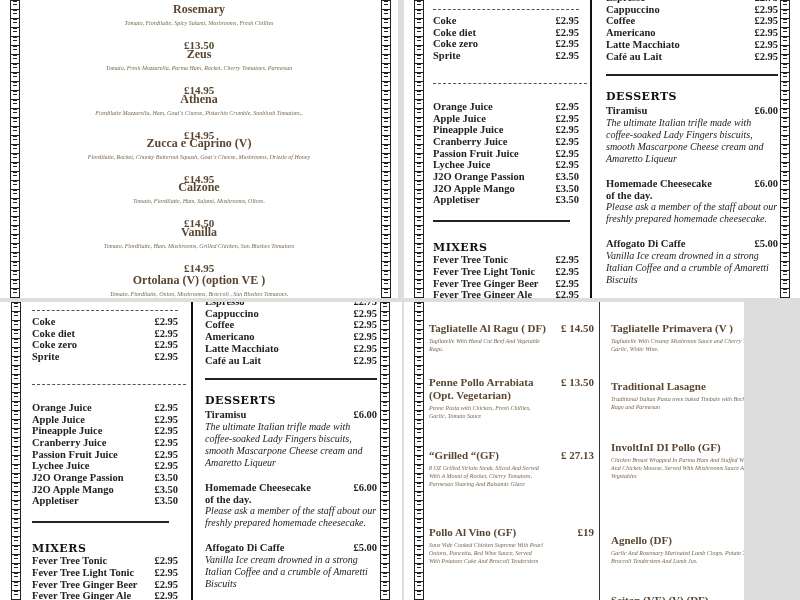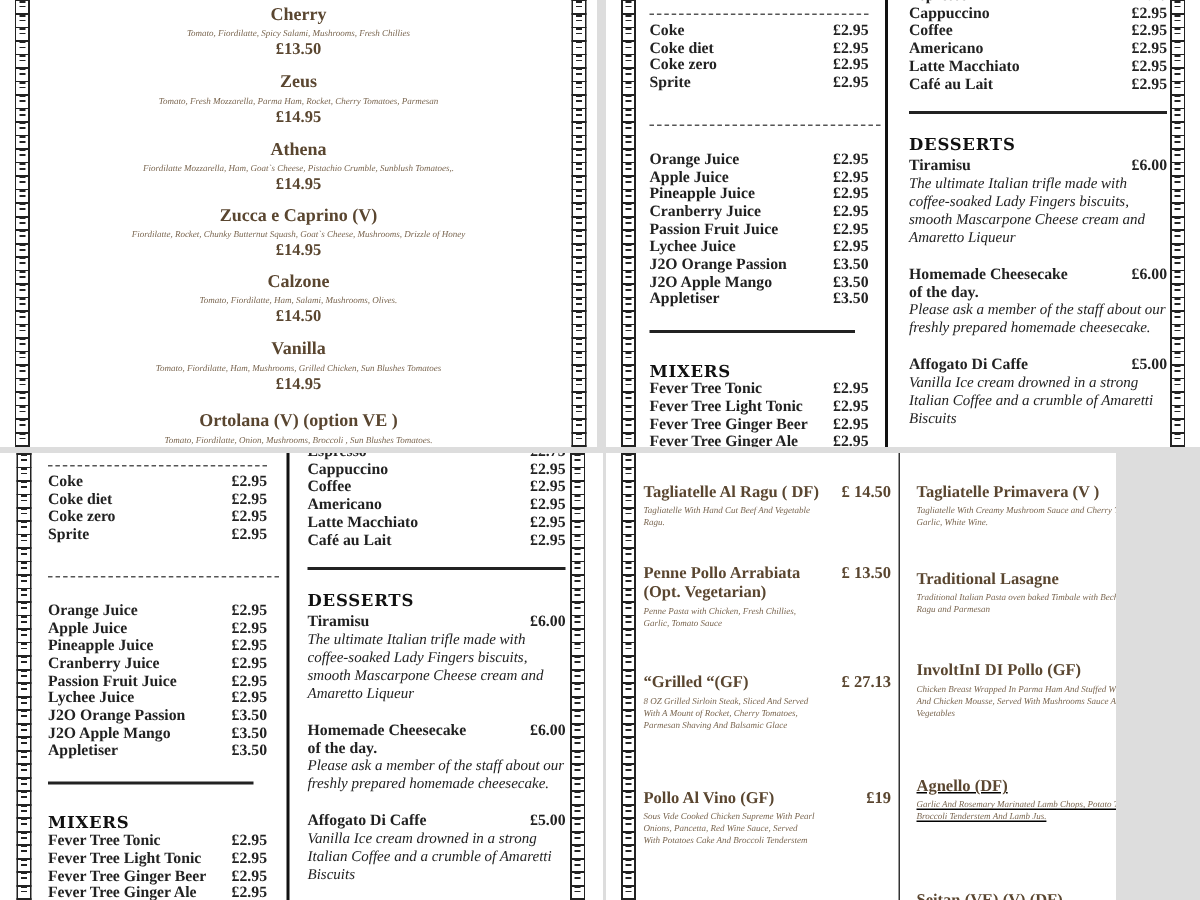--- a/index.html
+++ b/index.html
@@ -6,37 +6,37 @@
 body{width:800px;height:600px;overflow:hidden;background:#ddd;font-family:"DejaVu Serif",serif;position:relative}
 .tile{position:absolute;background:#fff;overflow:hidden}
 .border-v{position:absolute;top:0;bottom:0;width:10px;background:
 repeating-linear-gradient(180deg,#222 0 1px,transparent 1px 9px),
 linear-gradient(90deg,#222 0 1px,#fff 1px 9px,#222 9px 10px)}
 .border-v::after{content:"";position:absolute;left:3px;right:3px;top:0;bottom:0;background:repeating-linear-gradient(180deg,#222 0 2px,transparent 2px 4px,#222 4px 5px,transparent 5px 9px)}
 .vline{position:absolute;top:0;bottom:0;width:2px;background:#111}
 .pizza{position:absolute;left:0;right:0;text-align:center}
 .pizza .nm{font-weight:bold;font-size:12px;color:#5a4630;font-family:"Liberation Serif",serif}
 .pizza .ds{font-style:italic;font-size:6px;color:#7a6650;margin-top:3px;font-family:"Liberation Serif",serif}
-.pizza .pr{font-weight:bold;font-size:11px;color:#5a4630;margin-top:1px;font-family:"Liberation Serif",serif}
+.pizza .pr{font-weight:bold;font-size:11px;color:#5a4630;margin-top:13px;font-family:"Liberation Serif",serif}
 .row{display:flex;justify-content:space-between;font-weight:bold;font-size:10.5px;color:#222;line-height:11.7px;font-family:"Liberation Serif",serif}
 .dash{border-top:1px dashed #555;height:0}
 .solid{border-top:2px solid #222;height:0}
 .sec{font-family:"DejaVu Serif",serif;font-weight:bold;font-size:11px;color:#111;letter-spacing:0.5px}
 .desc{font-style:italic;font-size:10px;color:#222;line-height:12px;font-family:"Liberation Serif",serif}
 .dish .head{display:flex;justify-content:space-between;font-weight:bold;font-size:11px;color:#5a4630;line-height:13px;font-family:"Liberation Serif",serif}
 .dish .d{font-style:italic;font-size:6px;color:#7a6650;line-height:8px;margin-top:2px;font-family:"Liberation Serif",serif}
 </style>
 </head>
 <body>
 
 <div class="tile" style="left:0;top:0;width:398px;height:298px;">
   <div class="border-v" style="left:10px"></div>
   <div class="border-v" style="left:381px"></div>
   <div class="pizza" style="top:2px">
-      <div class="nm">Cherry</div>
+      <div class="nm">Rosemary</div>
       <div class="ds">Tomato, Fiordilatte, Spicy Salami, Mushrooms, Fresh Chillies</div>
       <div class="pr">£13.50</div>
     </div>
   <div class="pizza" style="top:47px">
       <div class="nm">Zeus</div>
       <div class="ds">Tomato, Fresh Mozzarella, Parma Ham, Rocket, Cherry Tomatoes, Parmesan</div>
       <div class="pr">£14.95</div>
     </div>
   <div class="pizza" style="top:92px">
       <div class="nm">Athena</div>
@@ -391,21 +391,21 @@
         </div>
         <div class="d" style="max-width: 165px;">Traditional Italian Pasta oven baked Timbale with Bechamel, Beef Ragu and Parmesan</div>
       </div>
       <div class="dish" style="position: absolute; left: 0px; right: 0px; top: 139px;">
         <div class="head">
           <span>InvoltInI DI Pollo (GF)</span>
           <span style="white-space: nowrap;">£19</span>
         </div>
         <div class="d" style="max-width: 165px;">Chicken Breast Wrapped In Parma Ham And Stuffed With Spinach And Chicken Mousse, Served With Mushrooms Sauce And Baby Vegetables</div>
       </div>
-      <div class="dish" style="position: absolute; left: 0px; right: 0px; top: 216px; text-decoration: underline;">
+      <div class="dish" style="position: absolute; left: 0px; right: 0px; top: 232px;">
         <div class="head">
           <span>Agnello (DF)</span>
           <span style="white-space: nowrap;">£23.95</span>
         </div>
         <div class="d" style="max-width: 165px;">Garlic And Rosemary Marinated Lamb Chops, Potato Terrine, Broccoli Tenderstem And Lamb Jus.</div>
       </div>
       <div class="dish" style="position: absolute; left: 0px; right: 0px; top: 292px;">
         <div class="head">
           <span>Seitan (VE) (V) (DF)</span>
           <span style="white-space: nowrap;">£19</span>

